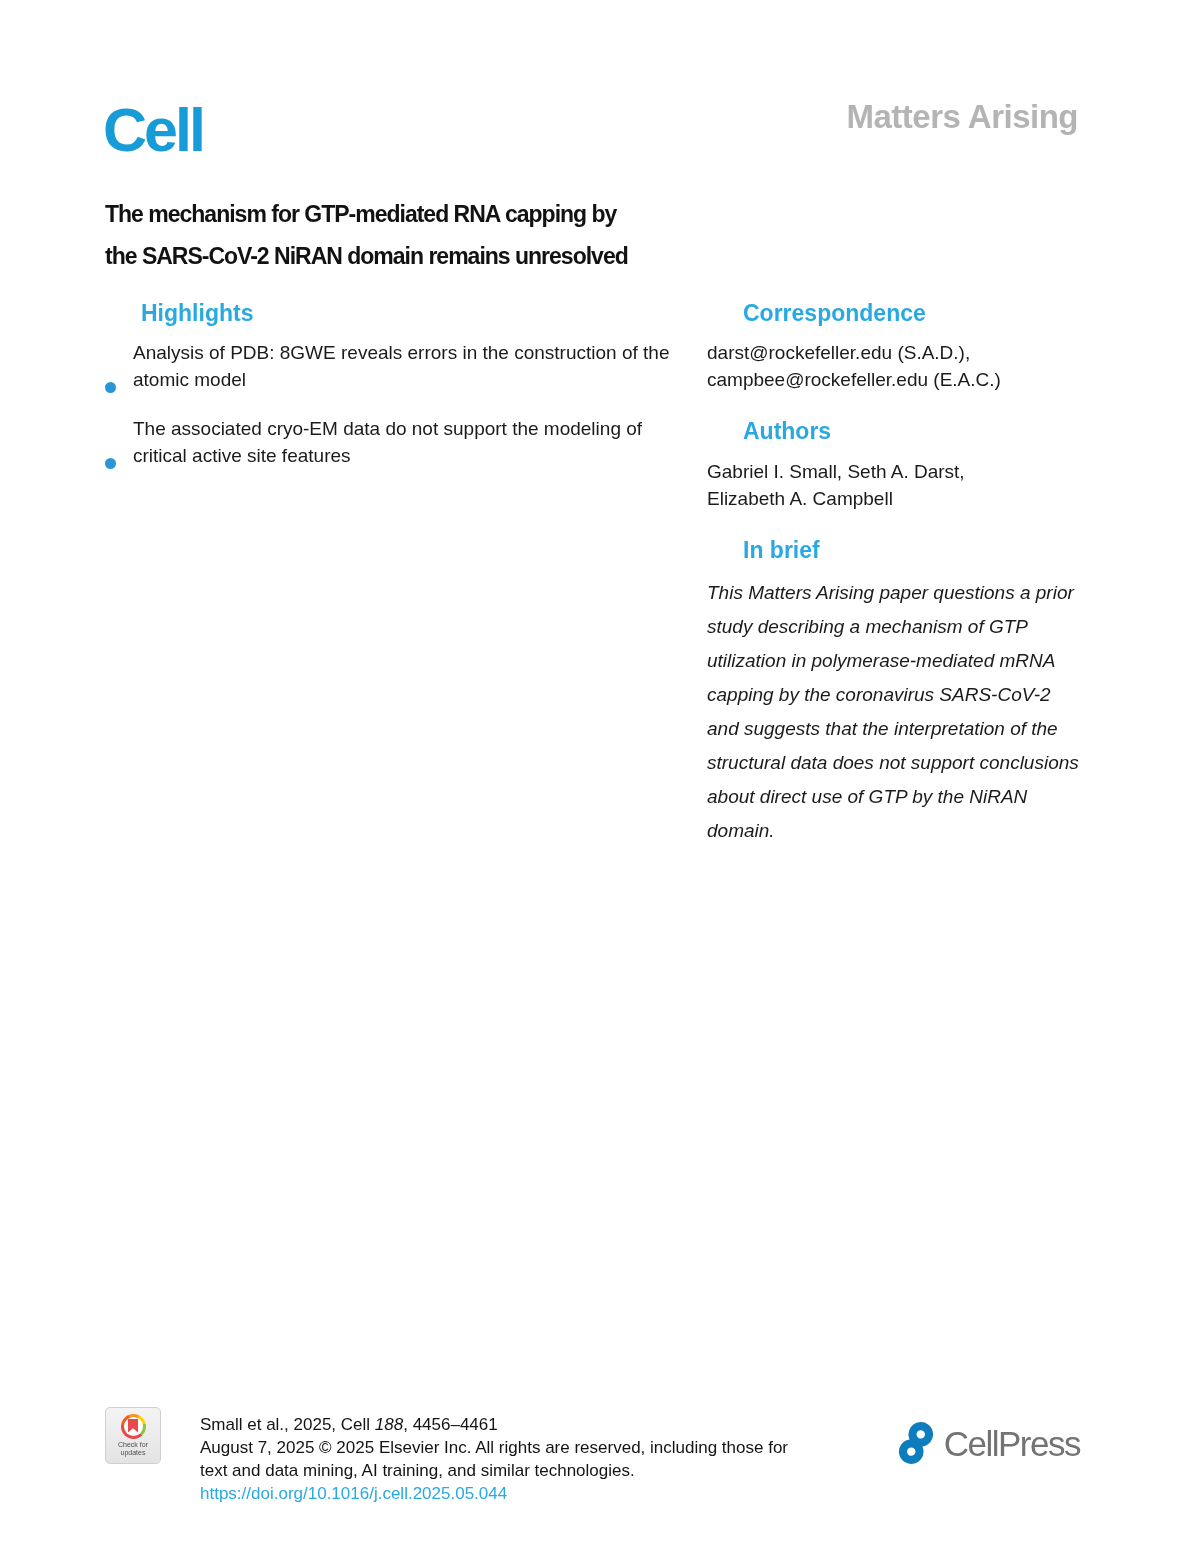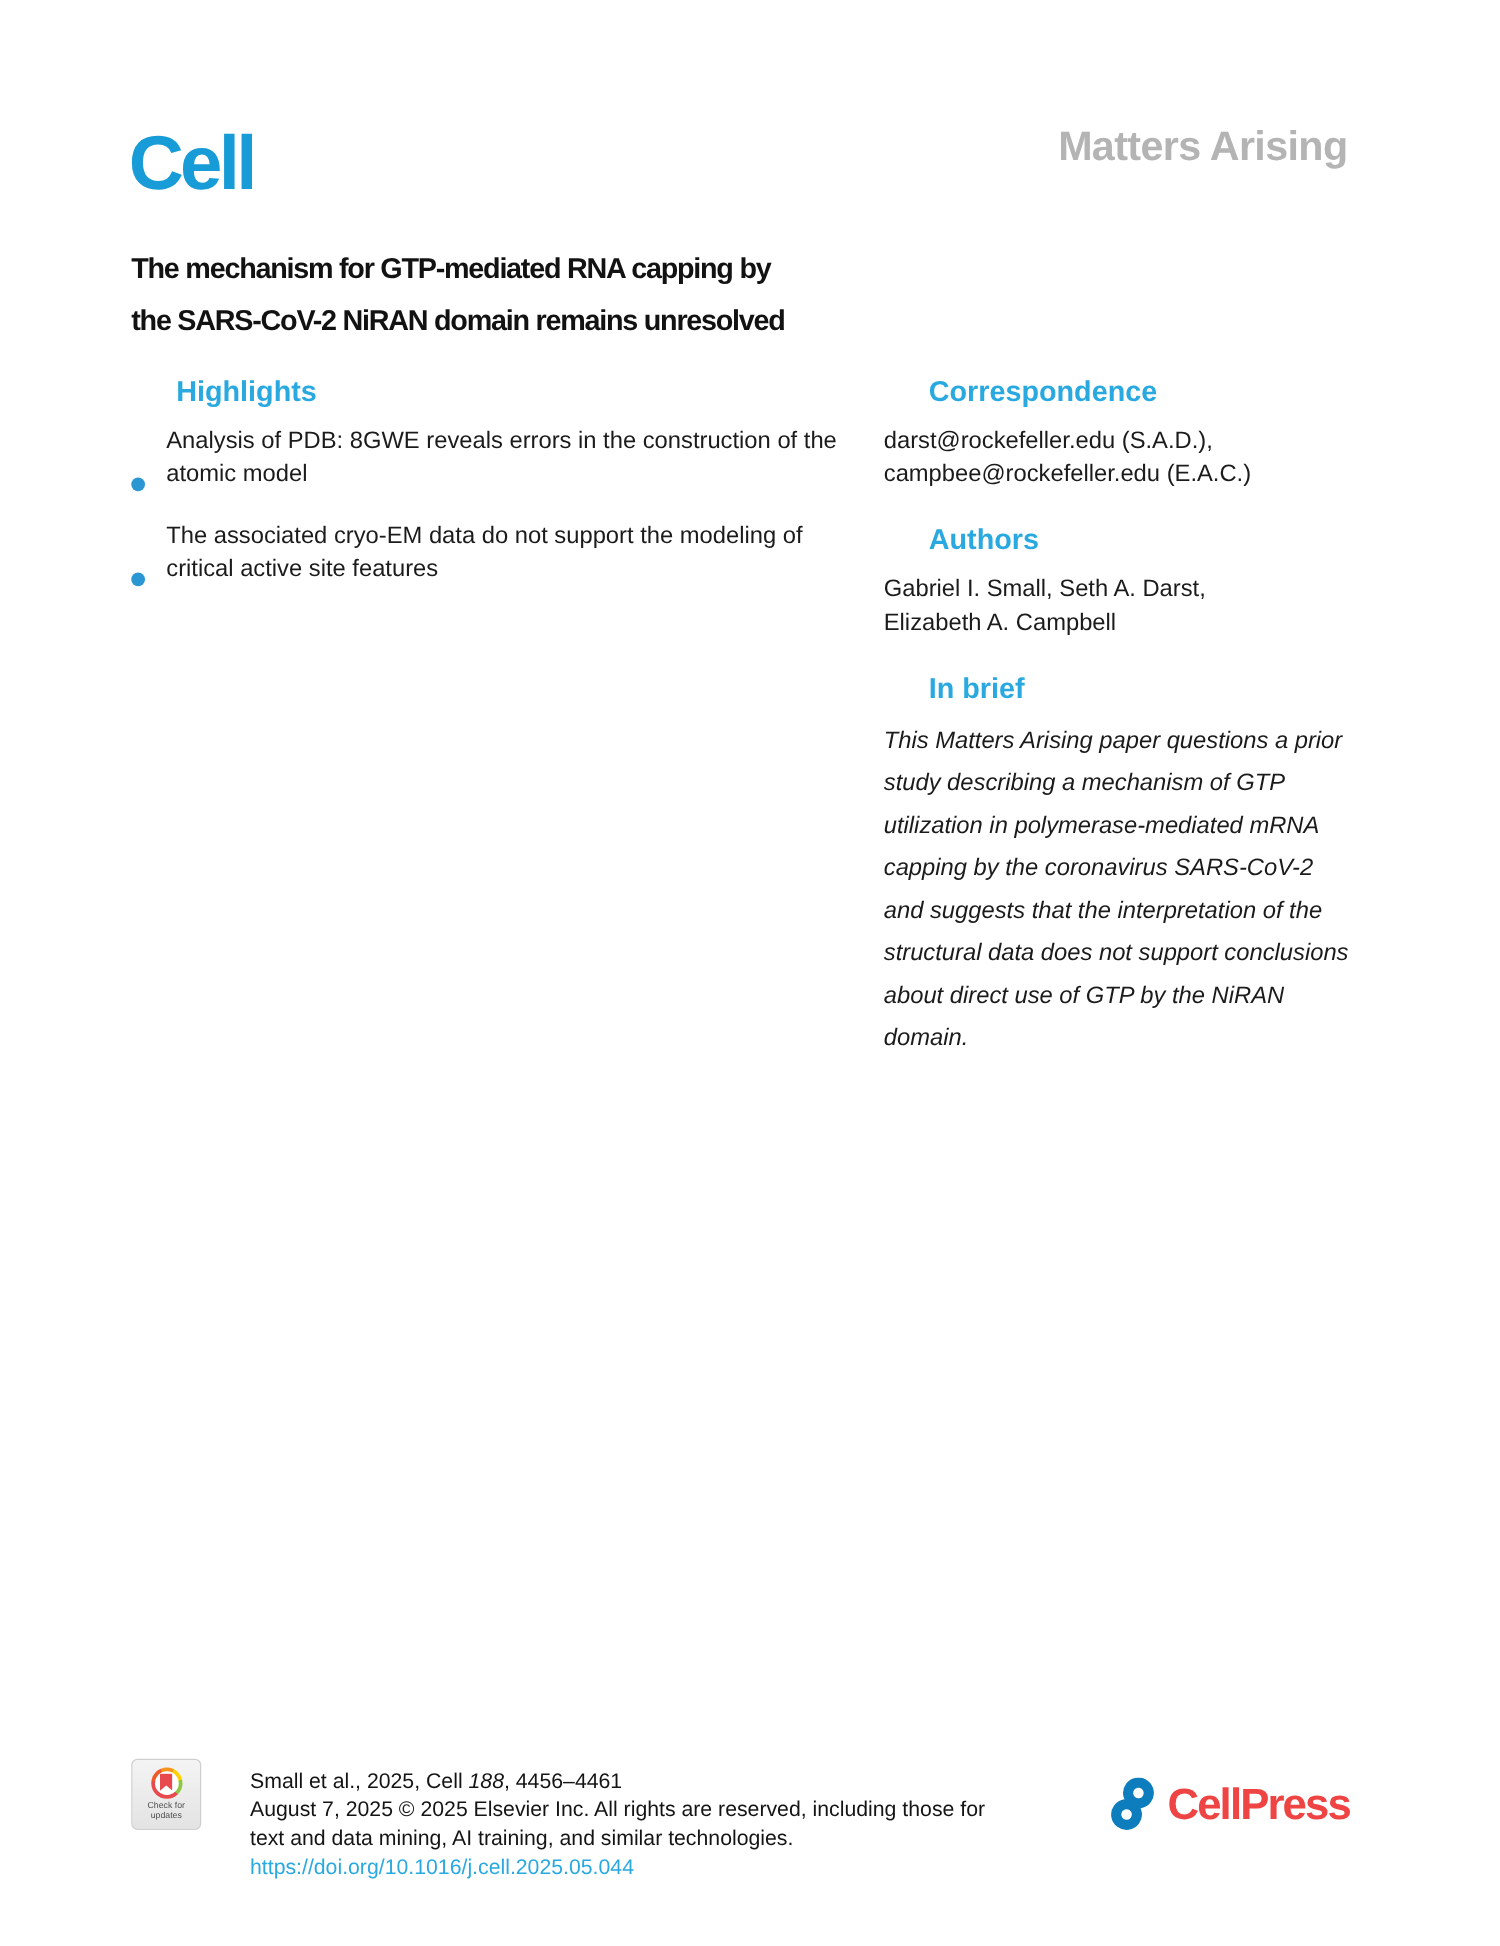--- a/index.html
+++ b/index.html
@@ -172,23 +172,23 @@
     position: absolute;
     right: 120px;
     top: 1422px;
     display: flex;
     align-items: center;
     gap: 7px;
   }
   .cellpress-mark { width: 42px; height: 42px; }
   .cellpress-name {
     font-size: 35px;
-    font-weight: bold;
+    font-weight: normal;
     letter-spacing: -1.5px;
-    color: #ef4444;
+    color: #737373;
     line-height: 1;
   }
 </style>
 </head>
 <body>
 
 <div class="page">
 
   <div class="cell-logo">Cell</div>
   <div class="article-type">Matters Arising</div>

